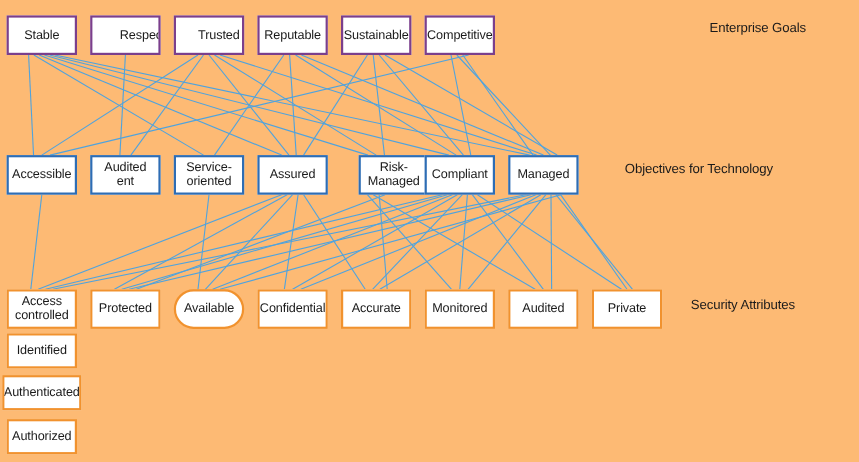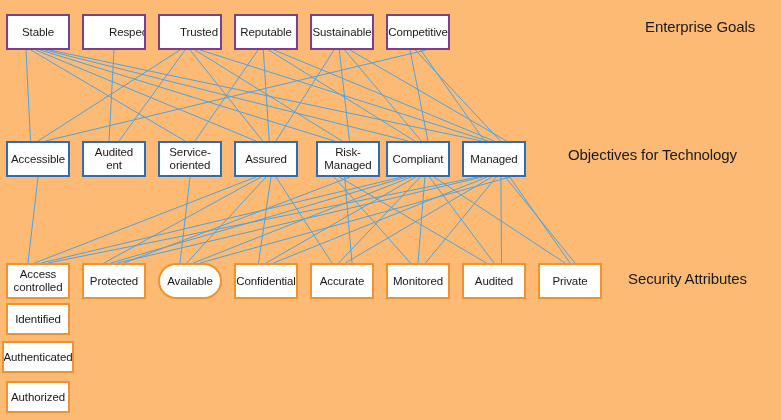--- a/index.html
+++ b/index.html
@@ -40,21 +40,21 @@
     color: #1a1a1a;
     letter-spacing: -0.1px;
     overflow: hidden;
     padding: 0 2px;
   }
   .tier-goal   { border: 2px solid #7B3F8C; }
   .tier-obj    { border: 2px solid #2E6DB4; }
   .tier-attr   { border: 2px solid #F1922E; }
   .tier-label {
     position: absolute;
-    font-size: 15px;
+    font-size: 12px;
     color: #1a1a1a;
     white-space: nowrap;
     letter-spacing: -0.1px;
   }
 </style>
 </head>
 <body>
 
 <div id="canvas">
   <svg id="edge-layer" width="781" height="420" viewBox="0 0 781 420">
@@ -134,21 +134,21 @@
       </div>
       <div class="node tier-obj" style="left: 82px; top: 141px; width: 64px; height: 36px;">
         <span>Audited ent</span>
       </div>
       <div class="node tier-obj" style="left: 158px; top: 141px; width: 64px; height: 36px;">
         <span>Service- oriented</span>
       </div>
       <div class="node tier-obj" style="left: 234px; top: 141px; width: 64px; height: 36px;">
         <span>Assured</span>
       </div>
-      <div class="node tier-obj" style="left: 316px; top: 141px; width: 64px; height: 36px;">
+      <div class="node tier-obj" style="left: 326px; top: 141px; width: 64px; height: 36px;">
         <span>Risk- Managed</span>
       </div>
       <div class="node tier-obj" style="left: 386px; top: 141px; width: 64px; height: 36px;">
         <span>Compliant</span>
       </div>
       <div class="node tier-obj" style="left: 462px; top: 141px; width: 64px; height: 36px;">
         <span>Managed</span>
       </div>
       <div class="node tier-attr" style="left: 6px; top: 263px; width: 64px; height: 36px;">
         <span>Access controlled</span>

